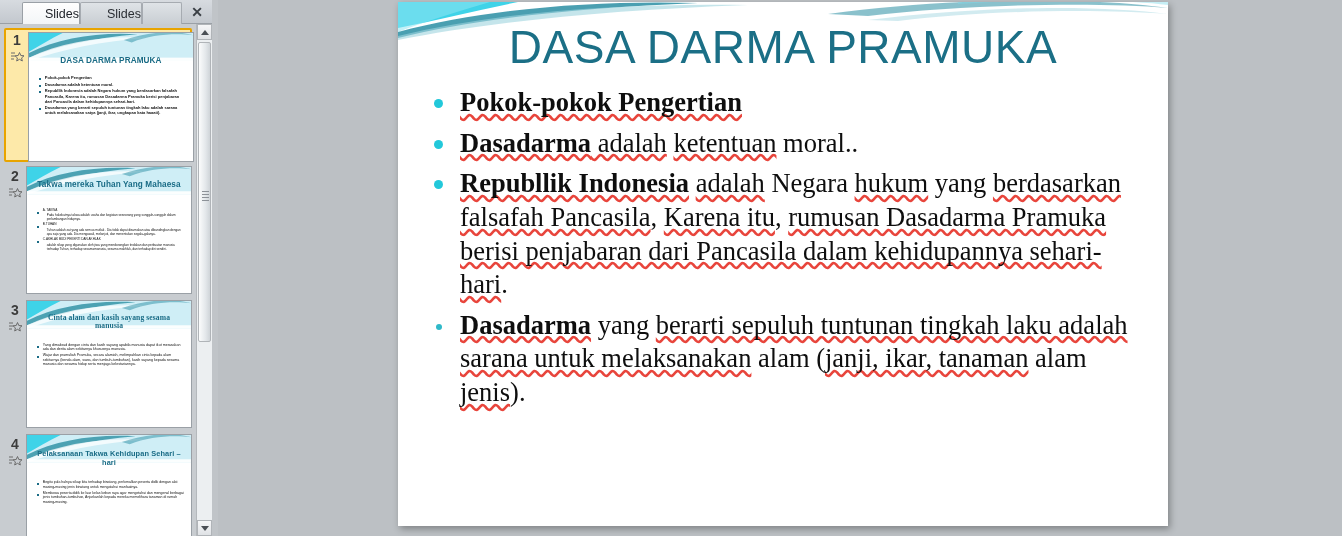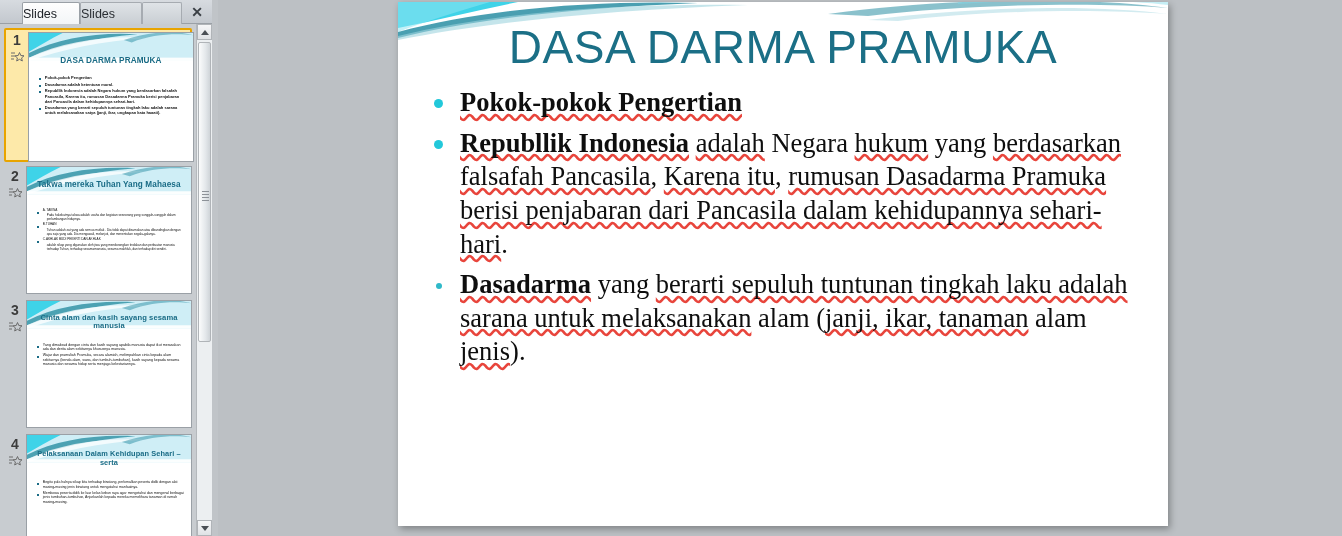--- a/index.html
+++ b/index.html
@@ -19,21 +19,21 @@
   }
   
   #tabstrip {
     position: absolute; left: 0; top: 0;
     width: 212px; height: 24px;
     background: linear-gradient(#d7dbe0, #c3c8ce);
     border-bottom: 1px solid #9aa0a6;
   }
   .tab {
     position: absolute; top: 2px; height: 22px;
-    display: flex; align-items: center; justify-content: flex-start;
+    display: flex; align-items: center; justify-content: flex-end;
     font-size: 12.5px; color: #20242a;
     border: 1px solid #a6abb1; border-bottom: none;
     border-radius: 2px 2px 0 0;
   }
   .tab.active {
     left: 22px; width: 58px;
     background: #ffffff;
     background: linear-gradient(#fefefe,#f3f5f7);
     border-color: #9aa0a6;
     z-index: 2;
@@ -329,21 +329,21 @@
           <div class="thumb-frame" style="height: 128px;">
             <div class="mini">
               <div class="mini-deco"><svg width="100%" height="100%" viewBox="0 0 166 24" preserveAspectRatio="none">
                   <rect x="0" y="0" width="166" height="24" fill="#cfeef6"></rect>
                   <path d="M0 0 L34 0 C22 5 10 11 0 16 Z" fill="#3fd3e8"></path>
                   <path d="M0 17 C30 4 70 -1 110 1 C66 4 28 11 0 21 Z" fill="#2a8ea3" opacity=".8"></path>
                   <path d="M0 21 C34 7 78 2 120 4 C74 7 32 14 0 24 Z" fill="#ffffff" opacity=".75"></path>
                   <path d="M96 6 C124 -2 152 -2 166 2 C150 0 124 1 104 8 Z" fill="#2a8ea3" opacity=".5"></path>
                   <rect x="0" y="21" width="166" height="3" fill="#ffffff" opacity=".9"></rect>
                 </svg></div>
-              <div class="mini-title" style="top: 10%; font-size: 7.6px;">Cinta alam dan kasih sayang sesama manusia</div>
+              <div class="mini-title" style="top: 10%; font-size: 7.6px; font-family: Liberation Serif, serif;">Cinta alam dan kasih sayang sesama manusia</div>
               <div class="mini-body" style="top: 33%; font-size: 3.6px;">
                 <div class="mini-li">Yang dimaksud dengan cinta dan kasih sayang apabila manusia dapat ikut merasakan ada dan derita alam sekitarnya khususnya manusia.</div>
                 <div class="mini-li">Wajar dan pramuliah Pramuka, secara alamiah, melimpahkan cinta kepada alam sekitarnya (benda alam, suwa, dan tumbuh-tumbuhan), kasih sayang kepada sesama manusia dan sesama hidup serta menjaga kelestariannya.</div>
               </div>
             </div>
           </div>
         </div>
         <div class="slide-entry" style="top: 410px; height: 128px;">
           <div class="slide-gutter">
             <div class="slide-num">4</div>
@@ -357,21 +357,21 @@
           <div class="thumb-frame" style="height: 128px;">
             <div class="mini">
               <div class="mini-deco"><svg width="100%" height="100%" viewBox="0 0 166 24" preserveAspectRatio="none">
                   <rect x="0" y="0" width="166" height="24" fill="#cfeef6"></rect>
                   <path d="M0 0 L34 0 C22 5 10 11 0 16 Z" fill="#3fd3e8"></path>
                   <path d="M0 17 C30 4 70 -1 110 1 C66 4 28 11 0 21 Z" fill="#2a8ea3" opacity=".8"></path>
                   <path d="M0 21 C34 7 78 2 120 4 C74 7 32 14 0 24 Z" fill="#ffffff" opacity=".75"></path>
                   <path d="M96 6 C124 -2 152 -2 166 2 C150 0 124 1 104 8 Z" fill="#2a8ea3" opacity=".5"></path>
                   <rect x="0" y="21" width="166" height="3" fill="#ffffff" opacity=".9"></rect>
                 </svg></div>
-              <div class="mini-title" style="top: 12%; font-size: 7.4px;">Pelaksanaan Dalam Kehidupan Sehari – serta</div>
+              <div class="mini-title" style="top: 12%; font-size: 7.4px;">Pelaksanaan Takwa Kehidupan Sehari – hari</div>
               <div class="mini-body" style="top: 36%; font-size: 3.5px;">
                 <div class="mini-li">Begitu pula halnya  sikap kita terhadap binatang, perkenalkan  peserta didik dengan alat masing-masing jenis binatang  untuk mengatahui  manfaatnya.</div>
                 <div class="mini-li">Membawa peserta didik ke luar kelas kebun raya agar mengetahui dan mengenal berbagai jenis tumbuhan-tumbuhan, Anjurkanlah kepada mereka memelihara tanaman di rumah masing-masing.</div>
               </div>
             </div>
           </div>
         </div>
       </div>
 
     <div id="panel-scroll">
@@ -404,19 +404,20 @@
           <path d="M430 12 C560 -6 700 -4 770 6 C700 0 570 2 470 14 Z" fill="#2a8ea3" opacity=".55"></path>
           <path d="M470 18 C600 2 710 4 770 12 C700 7 590 8 500 19 Z" fill="#bfe2e9" opacity=".7"></path>
           <path d="M560 2 C650 -4 730 -2 770 3 L770 0 L560 0 Z" fill="#7fd9e8" opacity=".45"></path>
         </svg>
       </div>
 
       <div id="slide-title">DASA DARMA PRAMUKA</div>
 
       <div id="slide-body">
           <div class="bullet-row"><span class="dot"></span><span class="bold sq">Pokok-pokok Pengertian</span></div>
+          <div class="bullet-row"><span class="dot"></span><span class="bold sq">Dasadarma</span><span class="sq"> adalah</span><span class=""> </span><span class="sq">ketentuan</span><span class=""> moral..</span></div>
           <div class="bullet-row"><span class="dot"></span><span class="bold sq">Republlik Indonesia</span><span class=""> </span><span class="sq">adalah</span><span class=""> Negara </span><span class="sq">hukum</span><span class=""> yang </span><span class="sq">berdasarkan falsafah Pancasila</span><span class="">, </span><span class="sq">Karena itu</span><span class="">, </span><span class="sq">rumusan Dasadarma Pramuka berisi penjabaran dari Pancasila dalam kehidupannya sehari-hari</span><span class="">.</span></div>
           <div class="bullet-row small"><span class="dot"></span><span class="bold sq">Dasadarma</span><span class=""> yang </span><span class="sq">berarti sepuluh tuntunan tingkah laku adalah sarana untuk melaksanakan</span><span class=""> alam (</span><span class="sq">janji, ikar, tanaman</span><span class=""> alam </span><span class="sq">jenis</span><span class="">).</span></div>
         </div>
     </div>
   </div>
 
 </div>
 
 </body></html>

